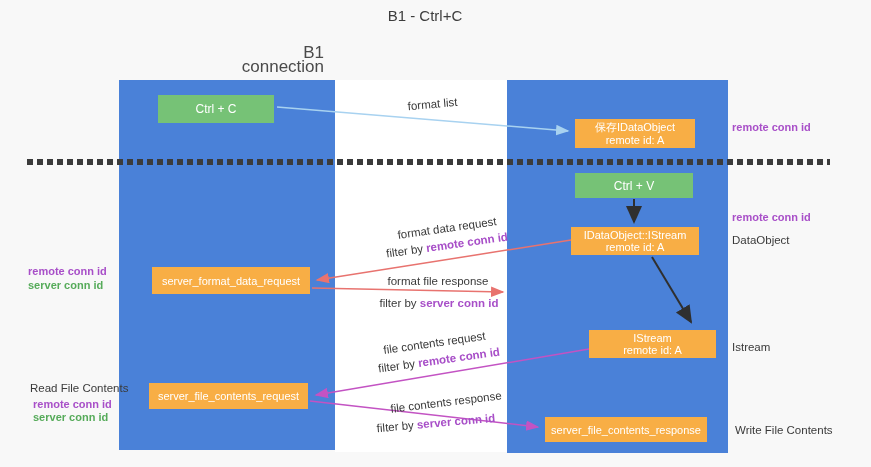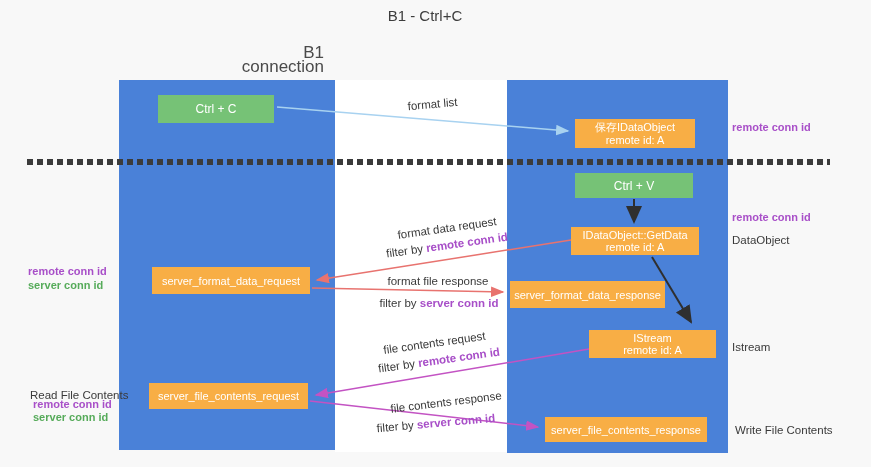--- a/index.html
+++ b/index.html
@@ -91,31 +91,28 @@
   <div class="abs node orange" style="left:575px;top:119px;width:120px;height:29px;">
     <span class="l1">保存IDataObject</span>
     <span class="l2">remote id: A</span>
   </div>
 
   <div class="abs node green" style="left:575px;top:173px;width:118px;height:25px;justify-content:center;">
     <span>Ctrl + V</span>
   </div>
 
   <div class="abs node orange" style="left:571px;top:227px;width:128px;height:28px;">
-    <span class="l1">IDataObject::GetData</span>
+    <span class="l1">IDataObject::IStream</span>
     <span class="l2">remote id: A</span>
   </div>
 
   <div class="abs node orange single" style="left:152px;top:267px;width:158px;height:27px;">
     <span>server_format_data_request</span>
   </div>
 
-  <div class="abs node orange single" style="left:510px;top:281px;width:155px;height:27px;">
-    <span>server_format_data_response</span>
-  </div>
 
   <div class="abs node orange" style="left:589px;top:330px;width:127px;height:28px;">
     <span class="l1">IStream</span>
     <span class="l2">remote id: A</span>
   </div>
 
   <div class="abs node orange single" style="left:149px;top:383px;width:159px;height:26px;">
     <span>server_file_contents_request</span>
   </div>
 
@@ -148,19 +145,19 @@
   <div class="abs ann purple" style="left:732px;top:121px;">remote conn id</div>
   <div class="abs ann purple" style="left:732px;top:211px;">remote conn id</div>
   <div class="abs ann dark" style="left:732px;top:234px;">DataObject</div>
   <div class="abs ann dark" style="left:732px;top:341px;">Istream</div>
   <div class="abs ann dark" style="left:735px;top:424px;text-align:center;">Write File Contents</div>
 
   <div class="abs ann" style="left:28px;top:264px;line-height:14px;">
     <div class="purple">remote conn id</div>
     <div class="green-t">server conn id</div>
   </div>
-  <div class="abs ann dark" style="left:30px;top:382px;margin-top:7px;">Read File Contents</div>
+  <div class="abs ann dark" style="left:30px;top:382px;">Read File Contents</div>
   <div class="abs ann" style="left:33px;top:398px;line-height:13px;">
     <div class="purple">remote conn id</div>
     <div class="green-t">server conn id</div>
   </div>
 
 </div>
 
 </body></html>

